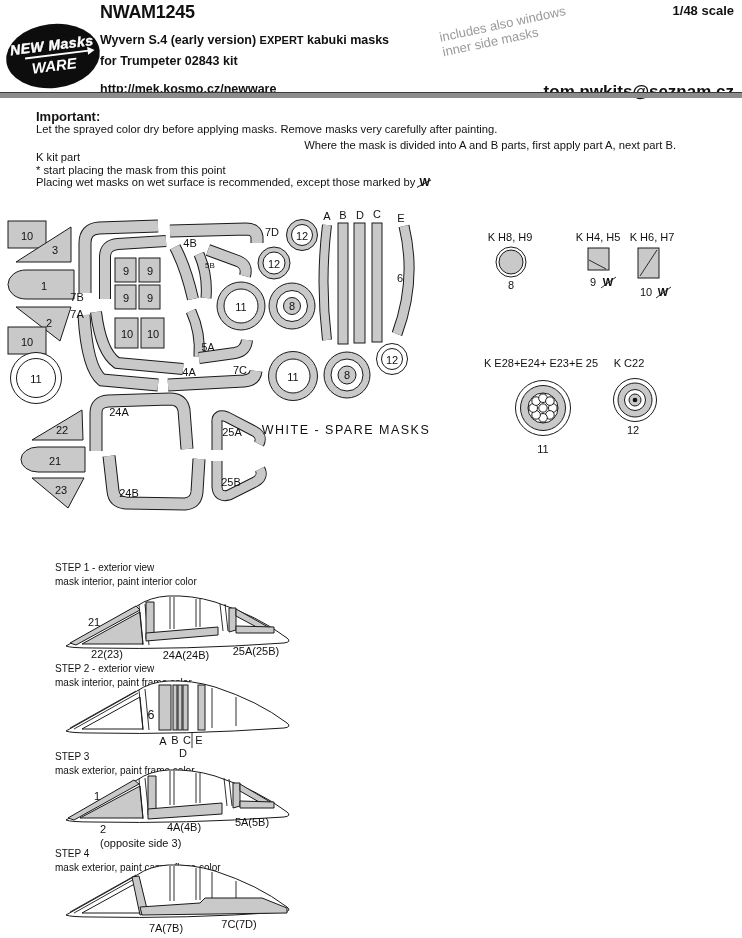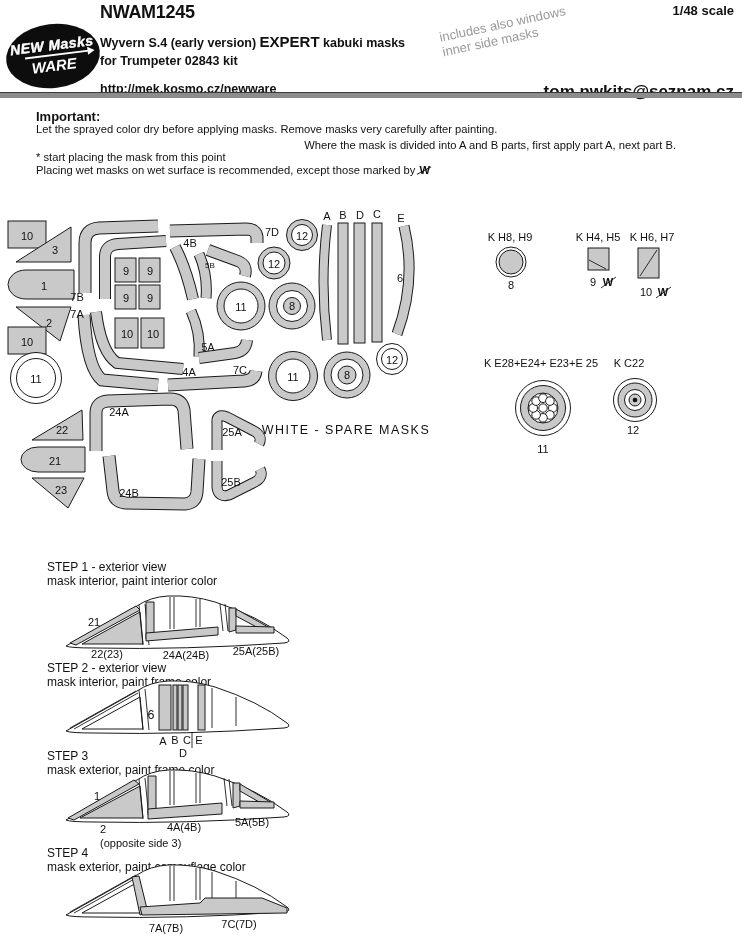--- a/index.html
+++ b/index.html
@@ -12,21 +12,21 @@
         border-radius:50%;transform:rotate(-7deg);display:flex;align-items:center;justify-content:center;}
   .logo-inner{text-align:center;color:#fff;font-style:italic;font-weight:bold;line-height:1.05;}
   .logo-l1{font-size:14px;letter-spacing:.5px;-webkit-text-stroke:.4px #fff;}
   .logo-arrow{position:relative;height:2px;background:#fff;margin:2px 6px 2px 14px;}
   .logo-arrow::after{content:"";position:absolute;right:-6px;top:-3px;border-left:7px solid #fff;
         border-top:4px solid transparent;border-bottom:4px solid transparent;}
   .logo-l2{font-size:15px;}
   .pcode{left:100px;top:2px;font-size:18px;font-weight:bold;letter-spacing:-.3px;}
   .scale{right:8px;top:3px;font-size:13px;font-weight:bold;text-align:center;}
   .title{left:100px;top:33px;font-size:12.5px;font-weight:bold;}
-  .title .big{font-size:15px;}
+  .title .big{font-size:11px;}
   .kitline{left:100px;top:54px;font-size:12.5px;font-weight:bold;}
   .url{left:100px;top:82px;font-size:12.5px;font-weight:bold;}
   .email{right:8px;top:82px;font-size:17px;font-weight:bold;}
   .diag{left:438px;top:30px;width:170px;color:#9a9a9a;font-size:13px;line-height:15px;
         transform:rotate(-12deg);transform-origin:left top;}
   .divider{left:0;top:92px;width:742px;height:5px;background:#8c8c8c;border-top:1px solid #3a3a3a;}
 
   
   .important{left:36px;top:111px;font-size:11.2px;line-height:12.4px;width:640px;}
   .important .hd{font-weight:bold;font-size:13px;}
@@ -40,21 +40,21 @@
   .g{fill:#c9c9c9;stroke:#1a1a1a;stroke-width:1;}
   .wfill{fill:#fff;stroke:#1a1a1a;stroke-width:1;}
   .so{fill:none;stroke:#1a1a1a;}
   .si{fill:none;stroke:#c9c9c9;}
   .ln{stroke:#1a1a1a;stroke-width:.9;fill:none;}
   text.lbl{font-family:"Liberation Sans",sans-serif;font-size:11px;fill:#111;text-anchor:middle;}
   text.s8{font-size:8px;} text.s10{font-size:10.5px;} text.s12{font-size:12.5px;}
   text.sp{font-size:12.5px;letter-spacing:1.5px;}
   text.ls{text-anchor:start;}
 
-  .step-t{position:absolute;left:47px;font-size:12px;line-height:13px;}
+  .step-t{position:absolute;left:55px;font-size:10px;line-height:13px;}
 </style>
 </head>
 <body>
 
 <div class="page">
 
   <div class="logo">
     <div class="logo-inner">
       <div class="logo-l1">NEW Masks</div>
       <div class="logo-arrow"></div>
@@ -74,20 +74,21 @@
   <div class="abs diag">
     <div>includes also windows</div>
     <div>inner side masks</div>
   </div>
   <div class="abs divider"></div>
 
   <div class="abs important">
     <div class="hd">Important:</div>
     <div>Let the sprayed color dry before applying masks. Remove masks very carefully after painting.</div>
     <div class="gap">Where the mask is divided into A and B parts, first apply part A, next part B.</div>
+    <div>K kit part</div>
     <div>* start placing the mask from this point</div>
     <div>
       <span>Placing wet masks on wet surface is recommended, except those marked by</span>
       <span class="wsym">W</span>
     </div>
   </div>
 
   <svg style="top:210px" width="742" height="310" viewBox="0 210 742 310">
 
     <g>

